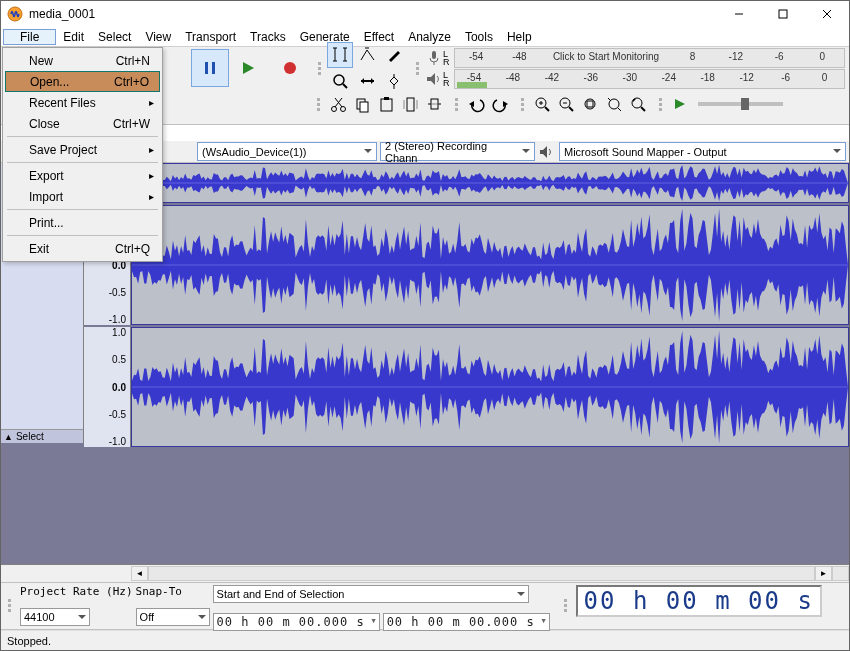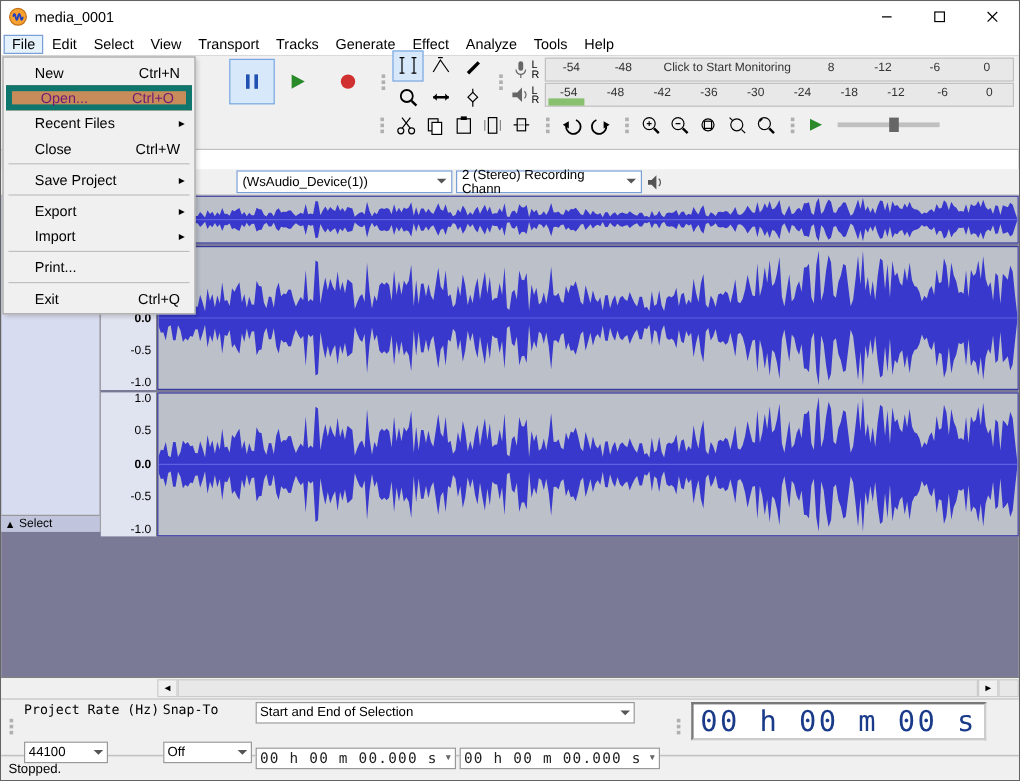--- a/index.html
+++ b/index.html
@@ -8,25 +8,25 @@
   
   .titlebar { height:26px; display:flex; align-items:center; padding:0 0 0 6px; background:#fff; }
   .titlebar .logo { width:16px; height:16px; margin-right:6px; }
   .titlebar .title { font-size:12px; color:#000; flex:1; }
   .winbtns { display:flex; height:100%; }
   .winbtn { width:44px; display:flex; align-items:center; justify-content:center; }
   .winbtn svg { width:10px; height:10px; }
   
   .menubar { height:20px; background:#fff; display:flex; align-items:center; padding:0 2px; border-bottom:1px solid #d0d0d0; }
   .menuitem { padding:1px 7px; font-size:12px; }
-  .menuitem.active { border:1px solid #7a9fd6; background:#e5f1fb; padding:0 6px; }
+  .menuitem.active { border:1px solid #7a9fd6; background:#e5f1fb; padding:0 16px; }
   
   .dropdown { position:absolute; left:1px; top:46px; width:161px; background:#f0f0f0; border:1px solid #a0a0a0; box-shadow:2px 2px 4px rgba(0,0,0,.2); z-index:50; padding:2px; }
   .dropdown .row { height:21px; display:flex; align-items:center; padding:0 6px 0 24px; position:relative; }
-  .dropdown .row.sel { background:#c88c5a; border:5px solid #0f766e; color:#701a75; }
+  .dropdown .row.sel { background:#c88c5a; border:1px solid #0f766e; color:#000000; }
   .dropdown .row .kb { position:absolute; right:10px; }
   .dropdown .row .arrow { position:absolute; right:6px; font-size:10px; }
   .dropdown hr { margin:2px 2px; border:none; border-top:1px solid #c0c0c0; }
   
   .toolbars { background:#f0f0f0; border-bottom:1px solid #c0c0c0; position:relative; height:78px; }
   .toolrow { display:flex; align-items:center; }
   .grip { width:6px; height:36px; display:flex; flex-direction:column; justify-content:center; gap:2px; margin:0 3px; }
   .grip span { width:3px; height:3px; background:#b0b0b0; display:block; }
   .bigbtn { width:38px; height:38px; display:flex; align-items:center; justify-content:center; border:1px solid transparent; }
   .bigbtn.active { background:#d6e8fa; border:1px solid #7aa7e0; }
@@ -58,21 +58,21 @@
   .trackpanel { width:83px; background:#d8dcf0; border-right:1px solid #808080; font-size:10px; }
   .trackpanel .tpline { padding:1px 3px; font-family:"MS Sans Serif",sans-serif; }
   .scale { width:47px; background:#e0e3f0; border-right:1px solid #808080; text-align:right; font-size:10px; padding-right:4px; display:flex; flex-direction:column; justify-content:space-between; }
   .wave { flex:1; background:#bcc0c9; border:1px solid #3838a0; position:relative; overflow:hidden; }
   .wave svg { width:100%; height:100%; display:block; }
   
   .scrollh { height:17px; background:#f0f0f0; display:flex; align-items:center; }
   .scrollbtn { width:17px; height:15px; background:#f0f0f0; border:1px solid #ccc; display:flex; align-items:center; justify-content:center; font-size:8px; }
   .selbar { height:48px; background:#f0f0f0; border-top:1px solid #c0c0c0; border-bottom:1px solid #c0c0c0; display:flex; align-items:flex-start; padding:2px 4px; gap:3px; }
   .selbar label { font-size:11px; font-family:monospace; }
-  .selblock { display:flex; flex-direction:column; gap:20px; }
+  .selblock { display:flex; flex-direction:column; gap:10px; }
   .selblock .row2 { display:flex; align-items:center; gap:3px; }
   .bigtime { font-family:monospace; font-size:24px; background:#fff; border:2px inset #ccc; padding:0 6px; letter-spacing:2px; color:#1a3a8a; }
   .timebox { font-family:monospace; font-size:12px; background:#fff; border:1px solid #999; padding:1px 14px 1px 3px; color:#222; position:relative; letter-spacing:1px; }
   .timebox::after { content:"\25BC"; position:absolute; right:2px; top:3px; font-size:7px; color:#666; }
   .shortcombo { height:18px; width:70px; border:1px solid #999; background:#fff; font-size:11px; padding:0 14px 0 3px; display:flex; align-items:center; position:relative; }
   .shortcombo::after { content:""; position:absolute; right:3px; top:6px; border:4px solid transparent; border-top-color:#555; }
   .statusbar { height:20px; background:#f0f0f0; display:flex; align-items:center; padding:0 6px; font-size:11px; border-top:1px solid #e0e0e0; }
 </style>
 </head>
 <body>
@@ -371,20 +371,21 @@
         <span></span>
         <span></span>
       </div>
   <div style="width:175px"></div>
   <div class="combo" style="flex:0 0 180px">(WsAudio_Device(1))</div>
   <div class="combo" style="flex:0 0 155px">2 (Stereo) Recording Chann</div>
   <svg width="18" height="18">
         <polygon points="2,7 5,7 9,3 9,15 5,11 2,11" fill="#555"></polygon>
         <path d="M11 6 a4 4 0 0 1 0 6" stroke="#555" fill="none"></path>
       </svg>
+  <div class="combo" style="flex:1">Microsoft Sound Mapper - Output</div>
 </div>
 
 
 <div class="tracks">
 
   <div class="track" style="top:0;height:280px">
     <div class="trackpanel" style="display:flex;flex-direction:column;justify-content:flex-end;">
       <div class="tpline">32-bit float</div>
       <div style="flex:1"></div>
       <div class="tpline" style="background:#c0c4dc;border-top:1px solid #999;display:flex;align-items:center;gap:3px;">

